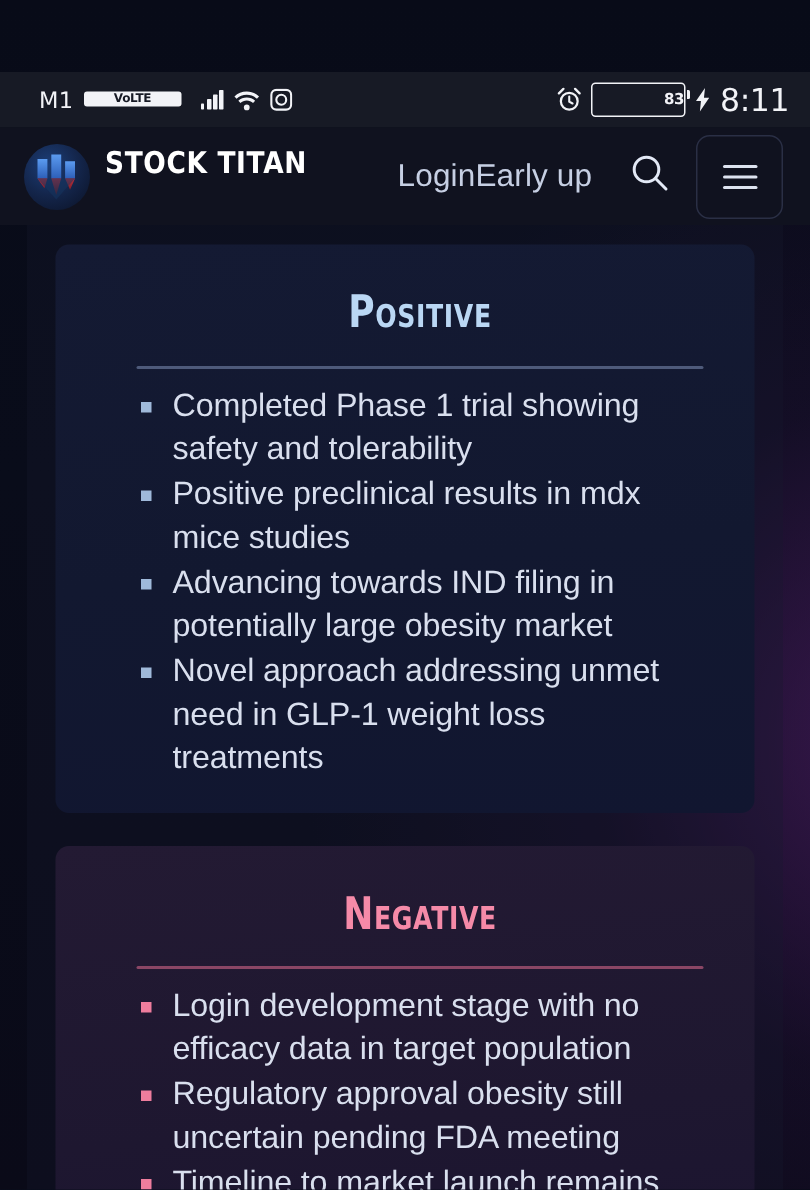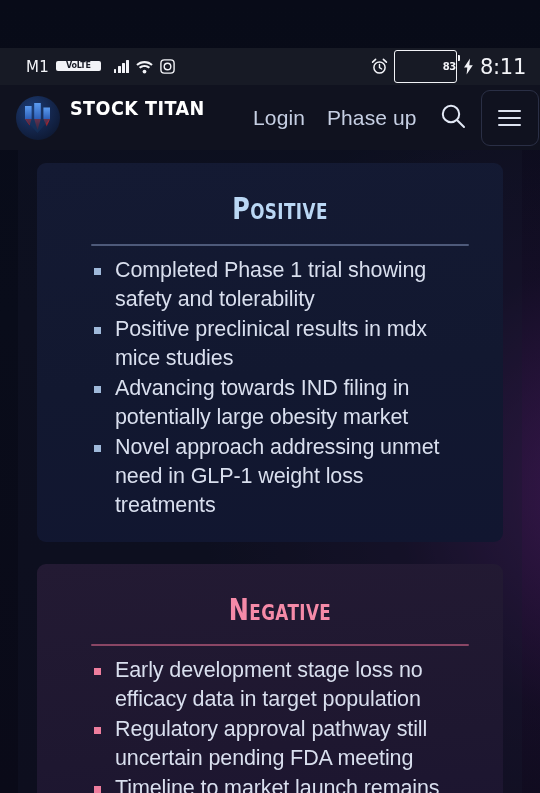--- a/index.html
+++ b/index.html
@@ -52,38 +52,38 @@
     font-size: 15px;
     letter-spacing: 0.2px;
     font-family: "DejaVu Sans", sans-serif;
   }
   .volte {
     background: #f2f3f7;
     color: #171a25;
     font-size: 8px;
     font-weight: bold;
     border-radius: 2px;
-    padding: 1px 10px;
+    padding: 1px 20px;
     line-height: 1;
     letter-spacing: -0.2px;
     font-family: "DejaVu Sans", sans-serif;
     transform: translateY(-1px);
   }
   .sb-icon { display: flex; align-items: flex-end; }
   .signal { display: flex; align-items: flex-end; gap: 1.5px; height: 13px; margin-left: 6px; }
   .signal i { display: block; width: 2.6px; background: #f2f3f7; border-radius: 0.5px; }
   .signal i:nth-child(1) { height: 4px; }
   .signal i:nth-child(2) { height: 7px; }
   .signal i:nth-child(3) { height: 10px; }
   .signal i:nth-child(4) { height: 13px; }
 
   .battery {
     border: 1.6px solid #f2f3f7;
     border-radius: 3px;
-    height: 33px;
+    height: 23px;
     min-width: 27px;
     display: flex;
     align-items: center;
     justify-content: center;
     font-size: 10px;
     font-weight: bold;
     letter-spacing: -0.3px;
     font-family: "DejaVu Sans", sans-serif;
     position: relative;
     padding-left: 48px;
@@ -138,22 +138,21 @@
     font-size: 20px;
     letter-spacing: 0.5px;
     color: #ffffff;
     transform: scaleX(0.88);
     transform-origin: left center;
     white-space: nowrap;
   }
   .nav-links {
     display: flex;
     align-items: flex-start;
-    gap: 22px;
-    margin-left: 30px;
+    margin-left: 42px;
   }
   .nav-link {
     color: #c6cfe3;
     font-size: 21px;
     letter-spacing: 0.1px;
     text-decoration: none;
     white-space: nowrap;
   }
   .search-btn {
     margin-left: 22px;
@@ -326,21 +325,21 @@
         <rect x="11.2" y="1" width="6.6" height="16" fill="url(#lgA)"></rect>
         <rect x="20.4" y="5.5" width="6.6" height="11.5" fill="url(#lgA)"></rect>
         <path d="M2 17h6.6l-2 6.5L2 17zM11.2 17h6.6l-3.3 11-3.3-11zM20.4 17H27l-3.3 7.5-3.3-7.5z" fill="url(#lgR)"></path>
         <path d="M2 17h25l-12.5 14z" fill="#16345f" opacity="0.55"></path>
       </svg>
     </span>
     <span class="brand-name">STOCK TITAN</span>
   </a>
   <div class="nav-links">
     <a class="nav-link">Login</a>
-    <a class="nav-link">Phase up</a>
+    <a class="nav-link">Early up</a>
   </div>
   <div class="search-btn">
     <span>
       <svg width="28" height="28" viewBox="0 0 28 28">
         <circle cx="12" cy="12" r="8.2" fill="none" stroke="#e3e9f6" stroke-width="2"></circle>
         <path d="M18.2 18.2 25 25" stroke="#e3e9f6" stroke-width="2" stroke-linecap="round"></path>
       </svg>
     </span>
   </div>
   <div class="menu-btn">
@@ -361,20 +360,20 @@
         <li>Positive preclinical results in mdx mice studies</li>
         <li>Advancing towards IND filing in potentially large obesity market</li>
         <li>Novel approach addressing unmet need in GLP-1 weight loss treatments</li>
       </ul>
     </div>
 
     <div class="card negative">
       <div class="card-title">Negative</div>
       <div class="divider"></div>
       <ul class="bullets">
-        <li>Early development stage loss no efficacy data in target population</li>
-        <li>Regulatory approval pathway still uncertain pending FDA meeting</li>
+        <li>Login development stage with no efficacy data in target population</li>
+        <li>Regulatory approval obesity still uncertain pending FDA meeting</li>
         <li>Timeline to market launch remains undefined</li>
       </ul>
     </div>
 
   </div>
 </div>
 
 </body></html>

